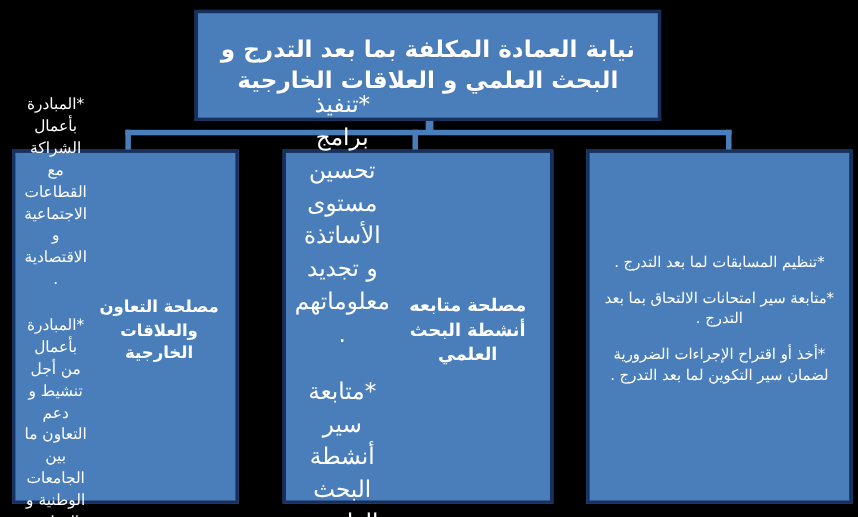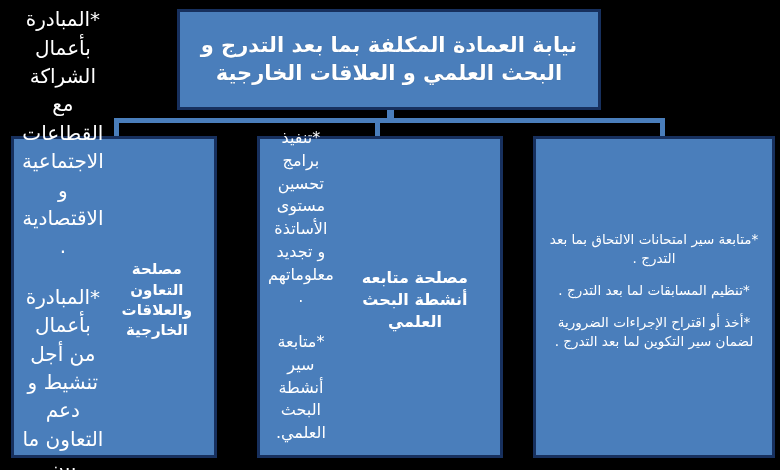--- a/index.html
+++ b/index.html
@@ -72,22 +72,22 @@
     padding: 0;
     width: 100%;
     flex: 1;
   }
   .bullet {
     font-size: 15px;
     line-height: 1.42;
     margin: 0 0 14px 0;
     padding: 0 2px;
   }
-  .node-left .bullet   { font-size: 20px; margin-bottom: 22px; }
-  .node-middle .bullet { font-size: 16px; margin-bottom: 22px; }
+  .node-left .bullet   { font-size: 14px; margin-bottom: 22px; }
+  .node-middle .bullet { font-size: 21px; margin-bottom: 22px; }
   .node-right .bullet  { font-size: 13.5px; margin-bottom: 13px; }
 
   
   .conn {
     position: absolute;
     background: #4a7ebb;
   }
   .conn-stem    { left: 387px; top: 110px; width: 7px;   height: 12px; }
   .conn-bus     { left: 114px; top: 118px; width: 551px; height: 5px;  }
   .conn-drop-l  { left: 114px; top: 118px; width: 5px;   height: 20px; }
@@ -104,22 +104,22 @@
   <div class="conn conn-drop-l"></div>
   <div class="conn conn-drop-c"></div>
   <div class="conn conn-drop-r"></div>
 
   <div class="node node-title">
     <div class="heading">نيابة العمادة المكلفة بما بعد التدرج و البحث العلمي و العلاقات الخارجية</div>
   </div>
 
   <div class="node node-child node-right">
     <div class="bullets">
+      <div class="bullet">*تنظيم المسابقات لما بعد التدرج .</div>
       <div class="bullet">*متابعة سير امتحانات الالتحاق بما بعد التدرج .</div>
-      <div class="bullet">*تنظيم المسابقات لما بعد التدرج .</div>
       <div class="bullet">*أخذ أو اقتراح الإجراءات الضرورية لضمان سير التكوين لما بعد التدرج .</div>
     </div>
   </div>
 
   <div class="node node-child node-middle">
     <div class="heading">مصلحة  متابعه أنشطة البحث العلمي</div>
     <div class="bullets">
       <div class="bullet">*تنفيذ برامج تحسين مستوى الأساتذة و تجديد معلوماتهم .</div>
       <div class="bullet">*متابعة سير أنشطة البحث العلمي.</div>
     </div>

